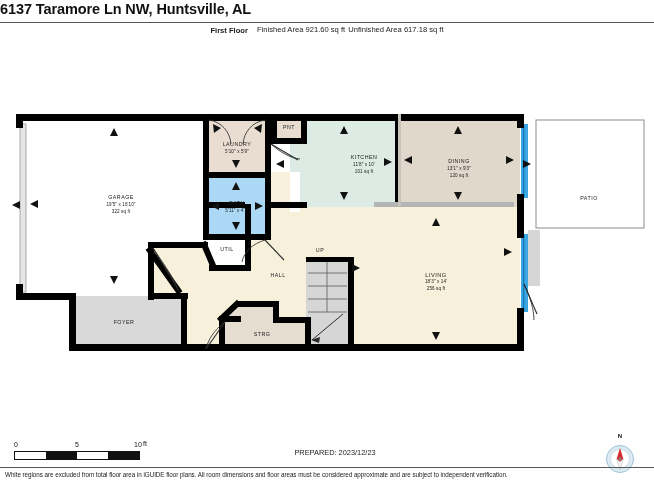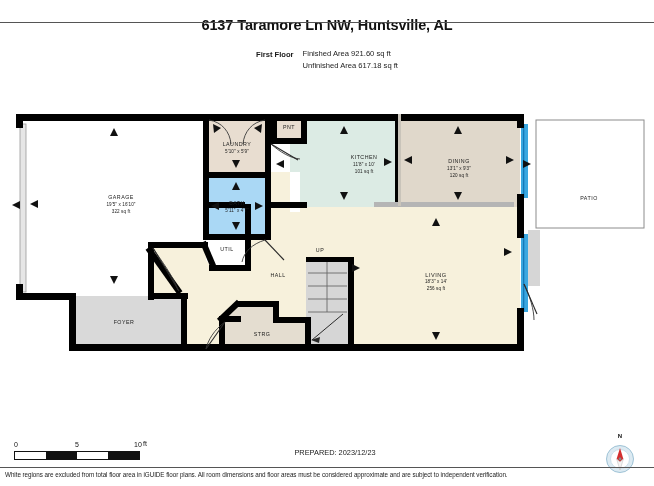--- a/index.html
+++ b/index.html
@@ -9,35 +9,33 @@
     font-family:"Liberation Sans", sans-serif;
     color:#1a1a1a;
     overflow:hidden;
     position:relative;
   }
   .page{position:relative;width:654px;height:486px;}
 
   
   .title{
     position:absolute;top:1px;left:0;width:654px;
-    text-align:center;
     font-size:14.5px;font-weight:bold;letter-spacing:-0.1px;
     color:#111;
-    margin-top:16px;
   }
   .hdr-rule{
     position:absolute;top:22px;left:0;width:654px;height:1px;background:#555;
   }
   .meta{
     position:absolute;top:25px;left:0;width:654px;
     display:flex;justify-content:center;
   }
-  .meta-inner{display:flex;gap:9px;align-items:flex-start;margin-top:24px;}
+  .meta-inner{display:flex;gap:9px;align-items:flex-start;}
   .meta-label{font-size:7.6px;font-weight:bold;padding-top:1px;white-space:nowrap;}
-  .meta-lines{display:flex;flex-direction:column;gap:3px;}
+  .meta-lines{display:flex;flex-direction:row;gap:3px;}
   .meta-line{font-size:7.6px;white-space:nowrap;color:#222;}
 
   
   .canvas{position:absolute;left:0;top:52px;width:654px;height:370px;}
   svg.plan{position:absolute;left:0;top:0;width:654px;height:370px;display:block;}
 
   
   .rlabel{
     position:absolute;text-align:center;
     font-size:5.2px;letter-spacing:0.35px;color:#1b1b1b;

